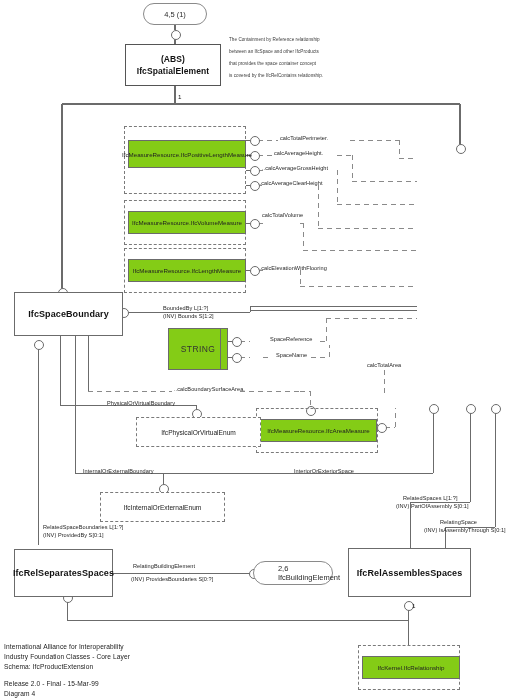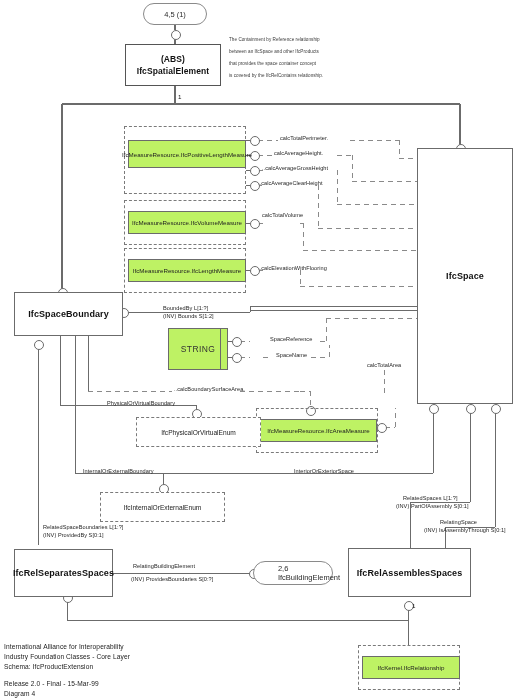--- a/index.html
+++ b/index.html
@@ -32,21 +32,21 @@
     font-size:7.5px;color:#2a2a2a;
   }
 
   
   .dashbox{
     position:absolute;box-sizing:border-box;
     border:1px dashed #7a7a7a;background:transparent;
   }
   .innerbox{
     position:absolute;box-sizing:border-box;
-    border:1px solid #6b6b6b;background:#bef264;
+    border:1px solid #6b6b6b;background:#84cc16;
     display:flex;align-items:center;justify-content:center;
     font-size:6.2px;color:#222;letter-spacing:0;white-space:nowrap;
   }
   .innerbox.tall{font-size:8.5px;font-weight:normal;color:#333;letter-spacing:.4px;}
   .innerbox .bar{position:absolute;right:6px;top:0;bottom:0;width:0;border-left:1px solid #6b6b6b;}
 
   
   .enumbox{
     position:absolute;box-sizing:border-box;
     border:1px dashed #7a7a7a;background:#fff;
@@ -230,23 +230,20 @@
     <span>(ABS)</span>
     <span>IfcSpatialElement</span>
   </div>
   <div class="lbl card" style="left:178px;top:93px;">1</div>
 
   <div class="note" style="left:229px;top:36px;">The Containment by Reference relationship</div>
   <div class="note" style="left:229px;top:48px;">between an IfcSpace and other IfcProducts</div>
   <div class="note" style="left:229px;top:60px;">that provides the space container concept</div>
   <div class="note" style="left:229px;top:72px;">is covered by the IfcRelContains relationship.</div>
 
-  <div class="box strong" style="left:417px;top:148px;width:96px;height:256px;">
-    <span>IfcSpace</span>
-  </div>
 
   <div class="box strong" style="left:14px;top:292px;width:109px;height:44px;">
     <span>IfcSpaceBoundary</span>
   </div>
 
   <div class="dashbox" style="left:124px;top:126px;width:122px;height:68px;"></div>
   <div class="innerbox" style="left:128px;top:140px;width:118px;height:28px;">
     <span>IfcMeasureResource.IfcPositiveLengthMeasure</span>
   </div>
 

